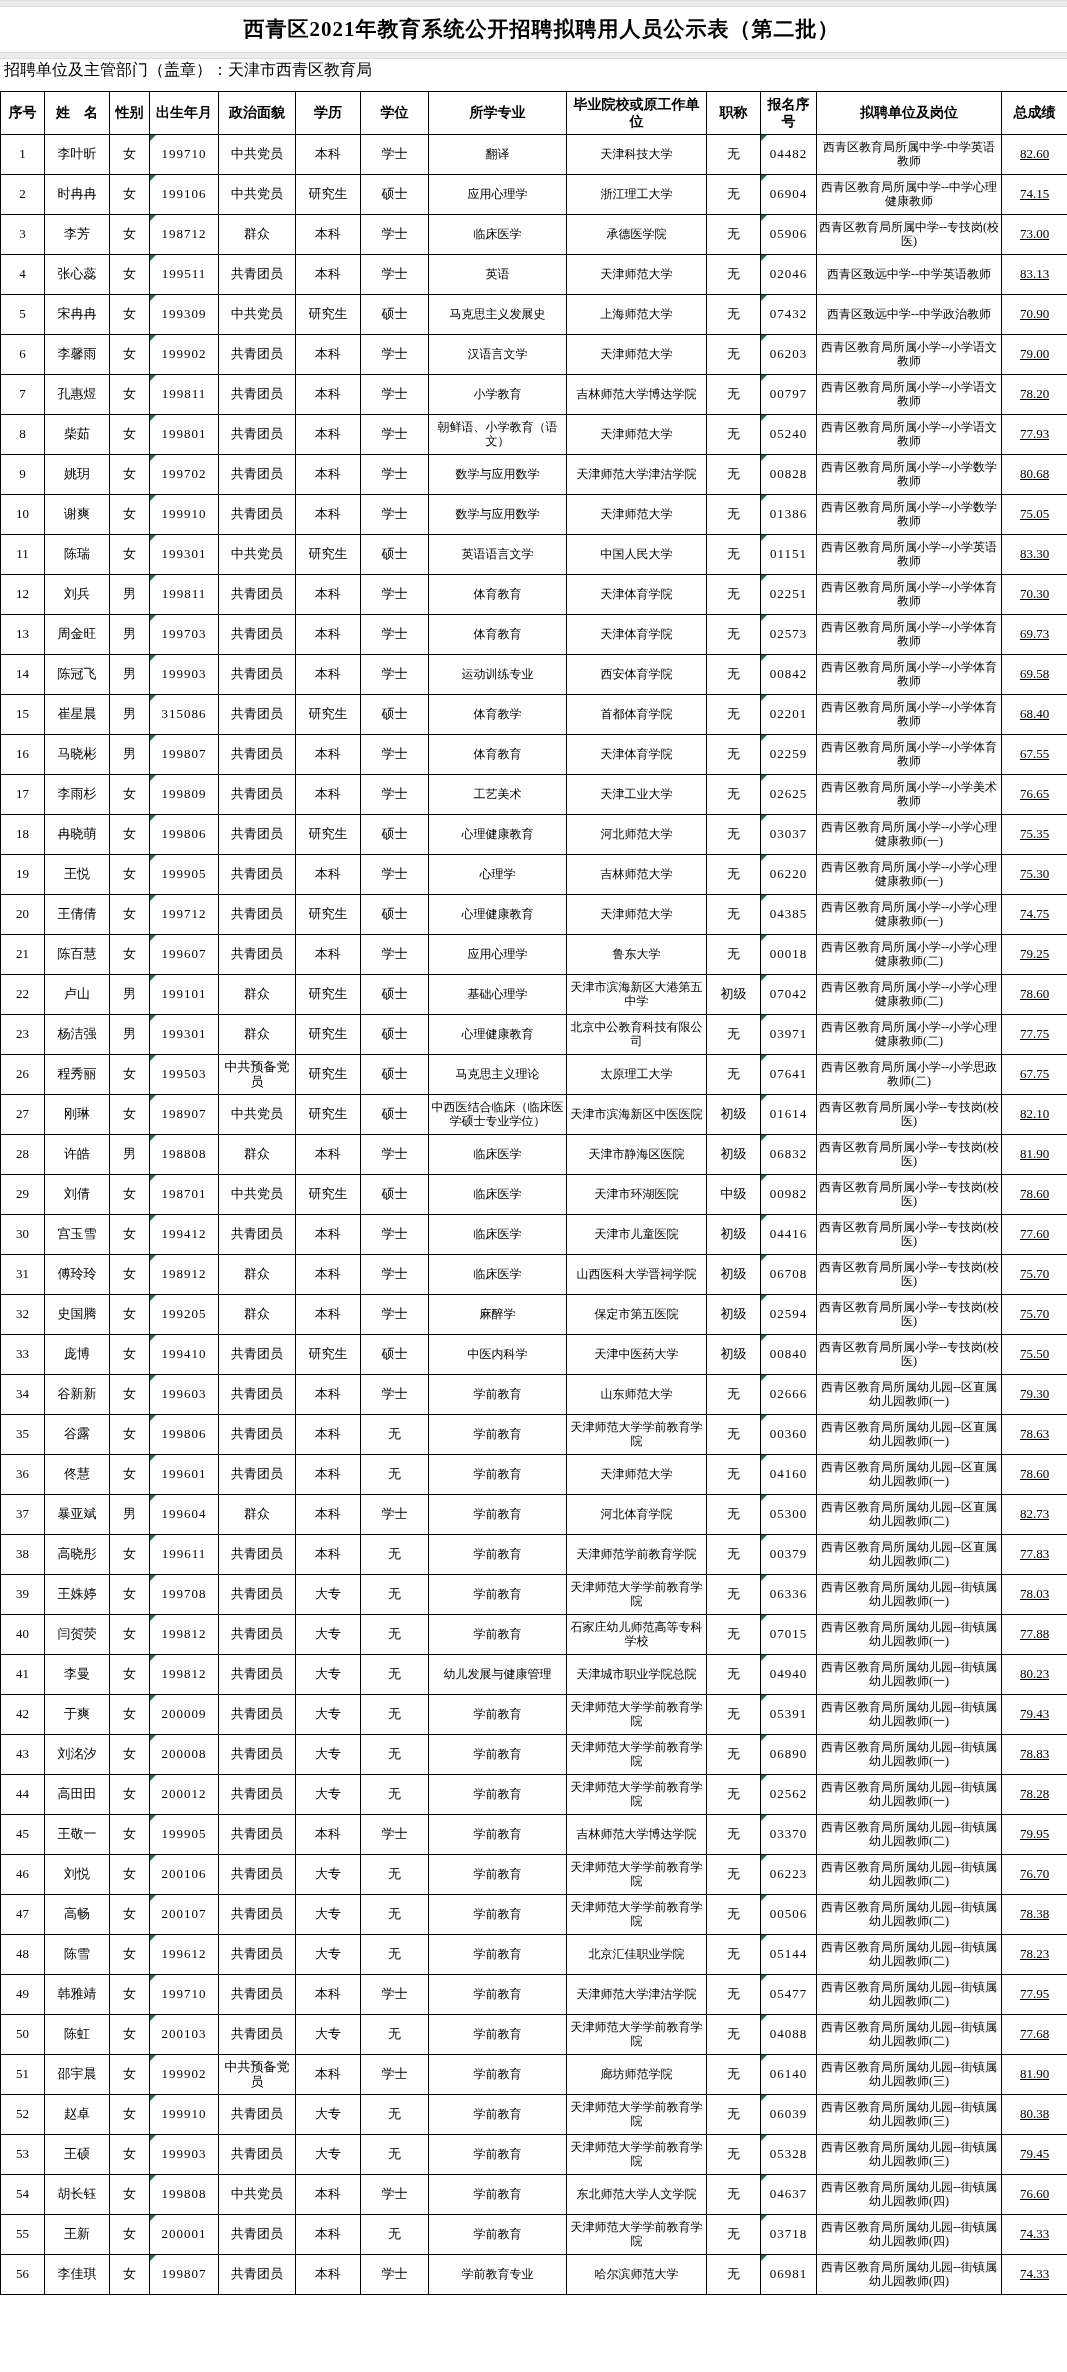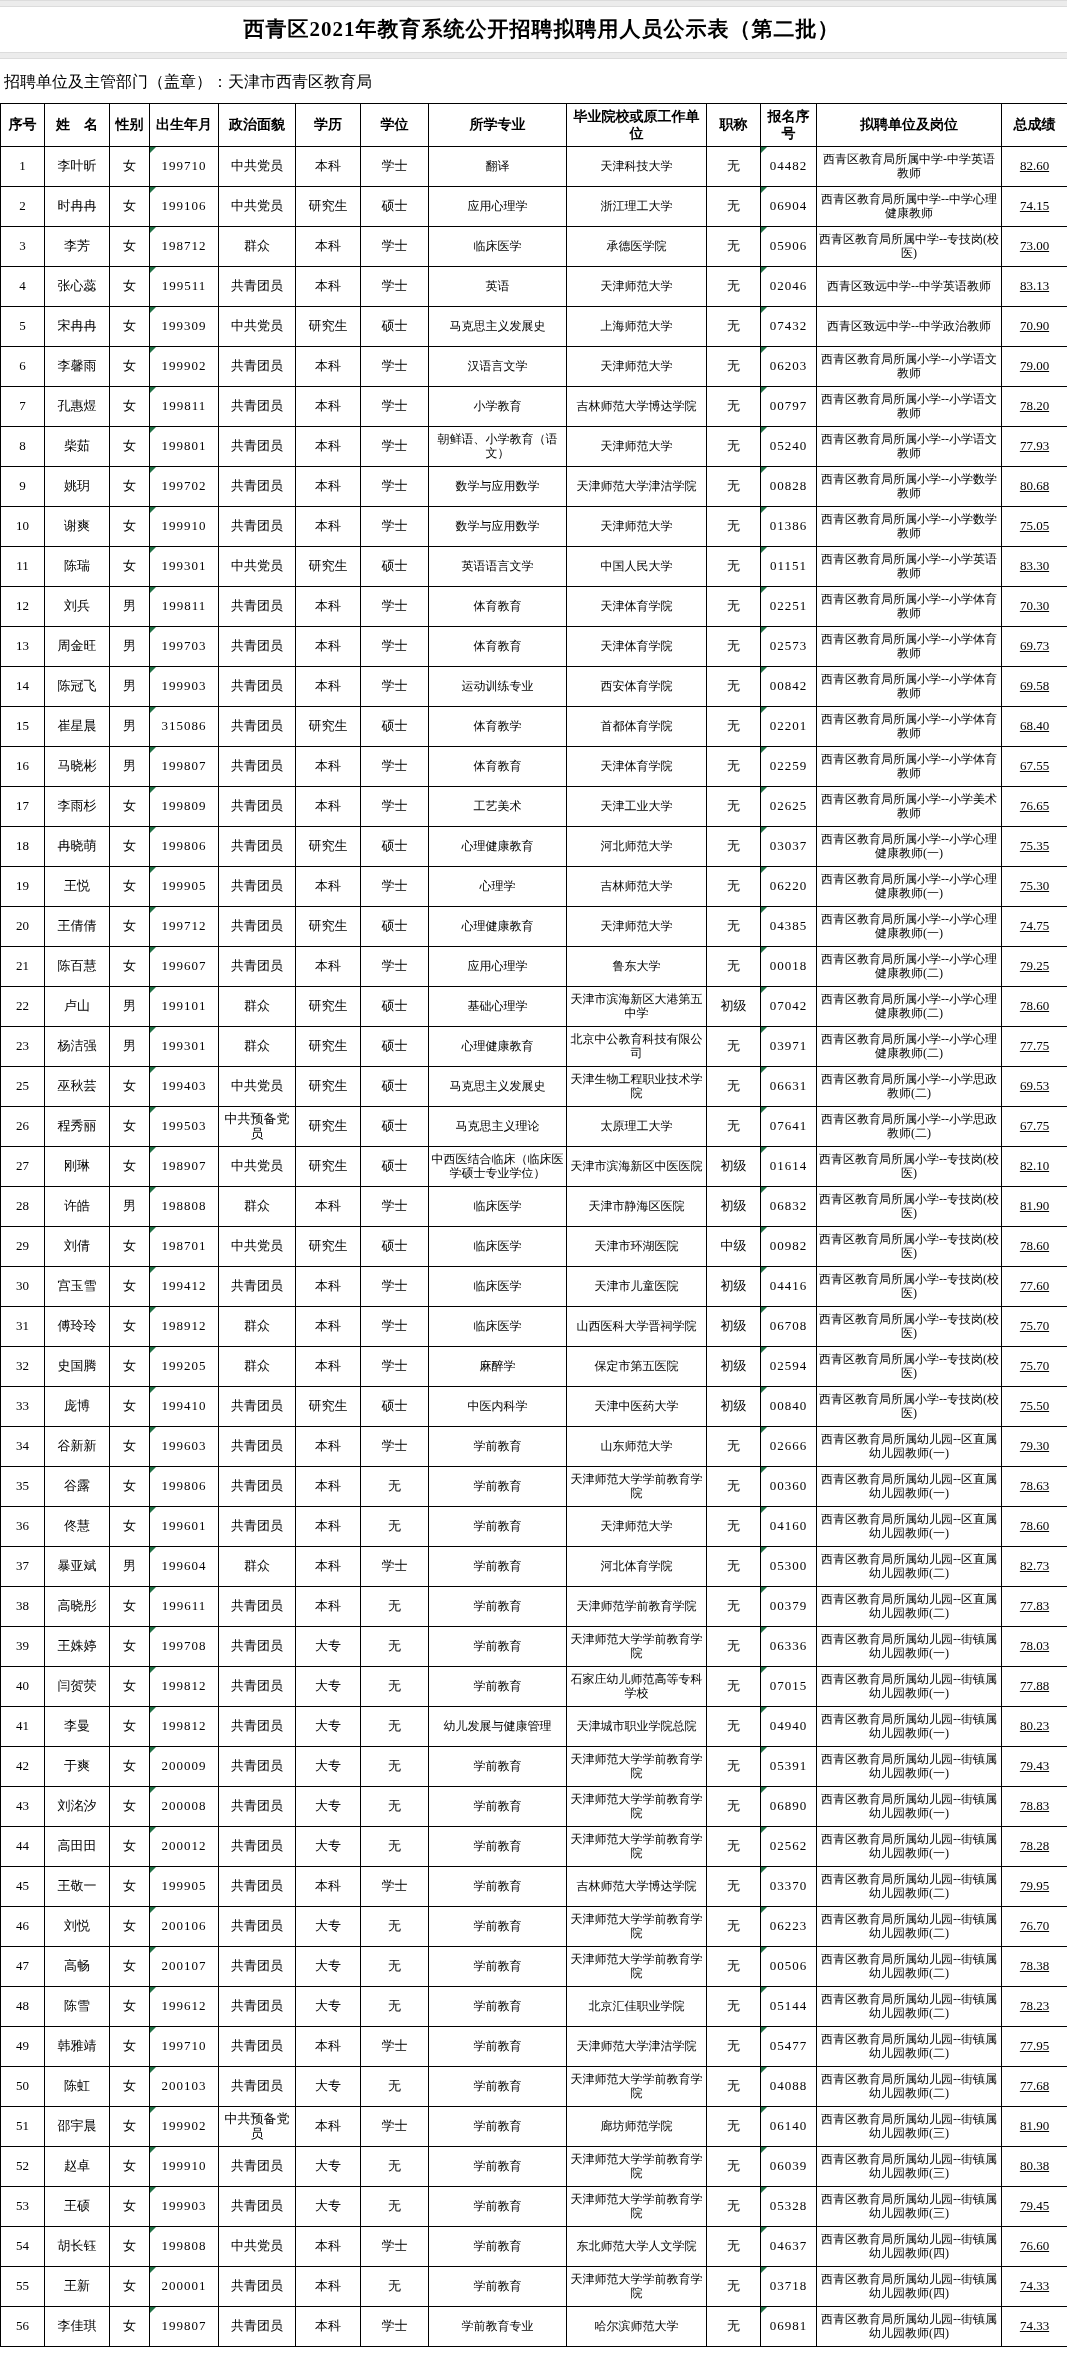--- a/index.html
+++ b/index.html
@@ -17,21 +17,21 @@
   }
   .title{
     text-align:center;
     font-weight:bold;
     font-size:21px;
     padding:8px 0 9px 16px;
     letter-spacing:1px;
   }
   .unit-line{
     font-size:16px;
-    padding:13px 0 10px 4px;
+    padding:1px 0 10px 4px;
   }
   table{
     border-collapse:collapse;
     width:1067px;
     table-layout:fixed;
   }
   th,td{
     border:1px solid #000;
     text-align:center;
     vertical-align:middle;
@@ -451,35 +451,20 @@
         <td class="col-education">研究生</td>
         <td class="col-degree">硕士</td>
         <td class="col-major">心理健康教育</td>
         <td class="col-school">北京中公教育科技有限公司</td>
         <td class="col-title">无</td>
         <td class="col-serial tri">03971</td>
         <td class="col-position">西青区教育局所属小学--小学心理健康教师(二)</td>
         <td class="col-score">77.75</td>
       </tr>
       <tr>
-        <td class="col-seq">25</td>
-        <td class="col-name">巫秋芸</td>
-        <td class="col-gender">女</td>
-        <td class="col-birth tri">199403</td>
-        <td class="col-party">中共党员</td>
-        <td class="col-education">研究生</td>
-        <td class="col-degree">硕士</td>
-        <td class="col-major">马克思主义发展史</td>
-        <td class="col-school">天津生物工程职业技术学院</td>
-        <td class="col-title">无</td>
-        <td class="col-serial tri">06631</td>
-        <td class="col-position">西青区教育局所属小学--小学思政教师(二)</td>
-        <td class="col-score">69.53</td>
-      </tr>
-      <tr>
         <td class="col-seq">26</td>
         <td class="col-name">程秀丽</td>
         <td class="col-gender">女</td>
         <td class="col-birth tri">199503</td>
         <td class="col-party">中共预备党员</td>
         <td class="col-education">研究生</td>
         <td class="col-degree">硕士</td>
         <td class="col-major">马克思主义理论</td>
         <td class="col-school">太原理工大学</td>
         <td class="col-title">无</td>

